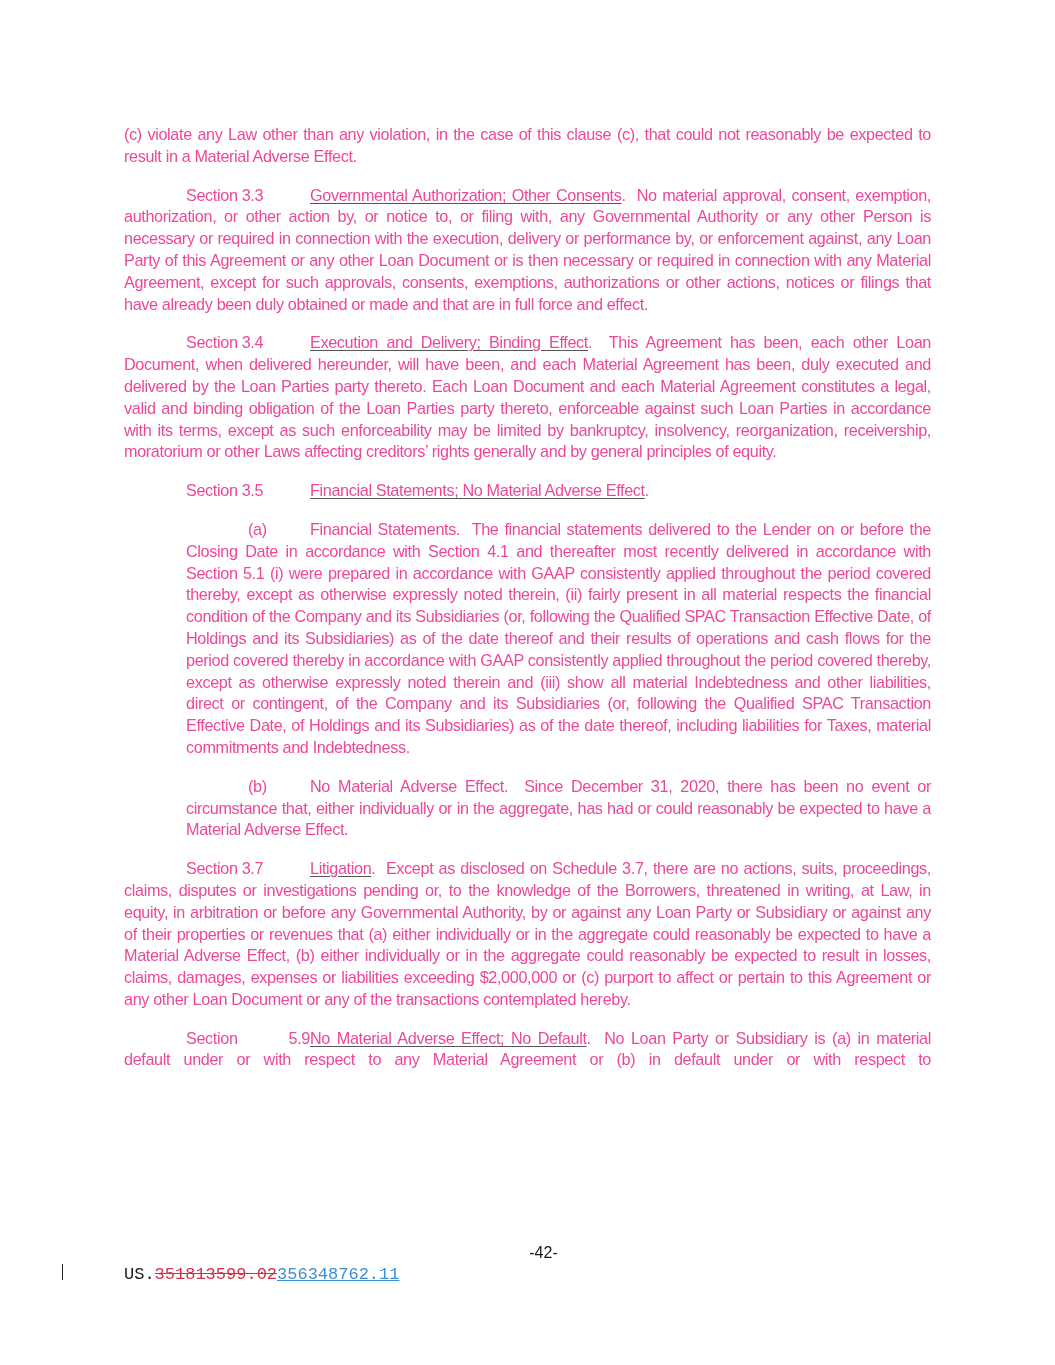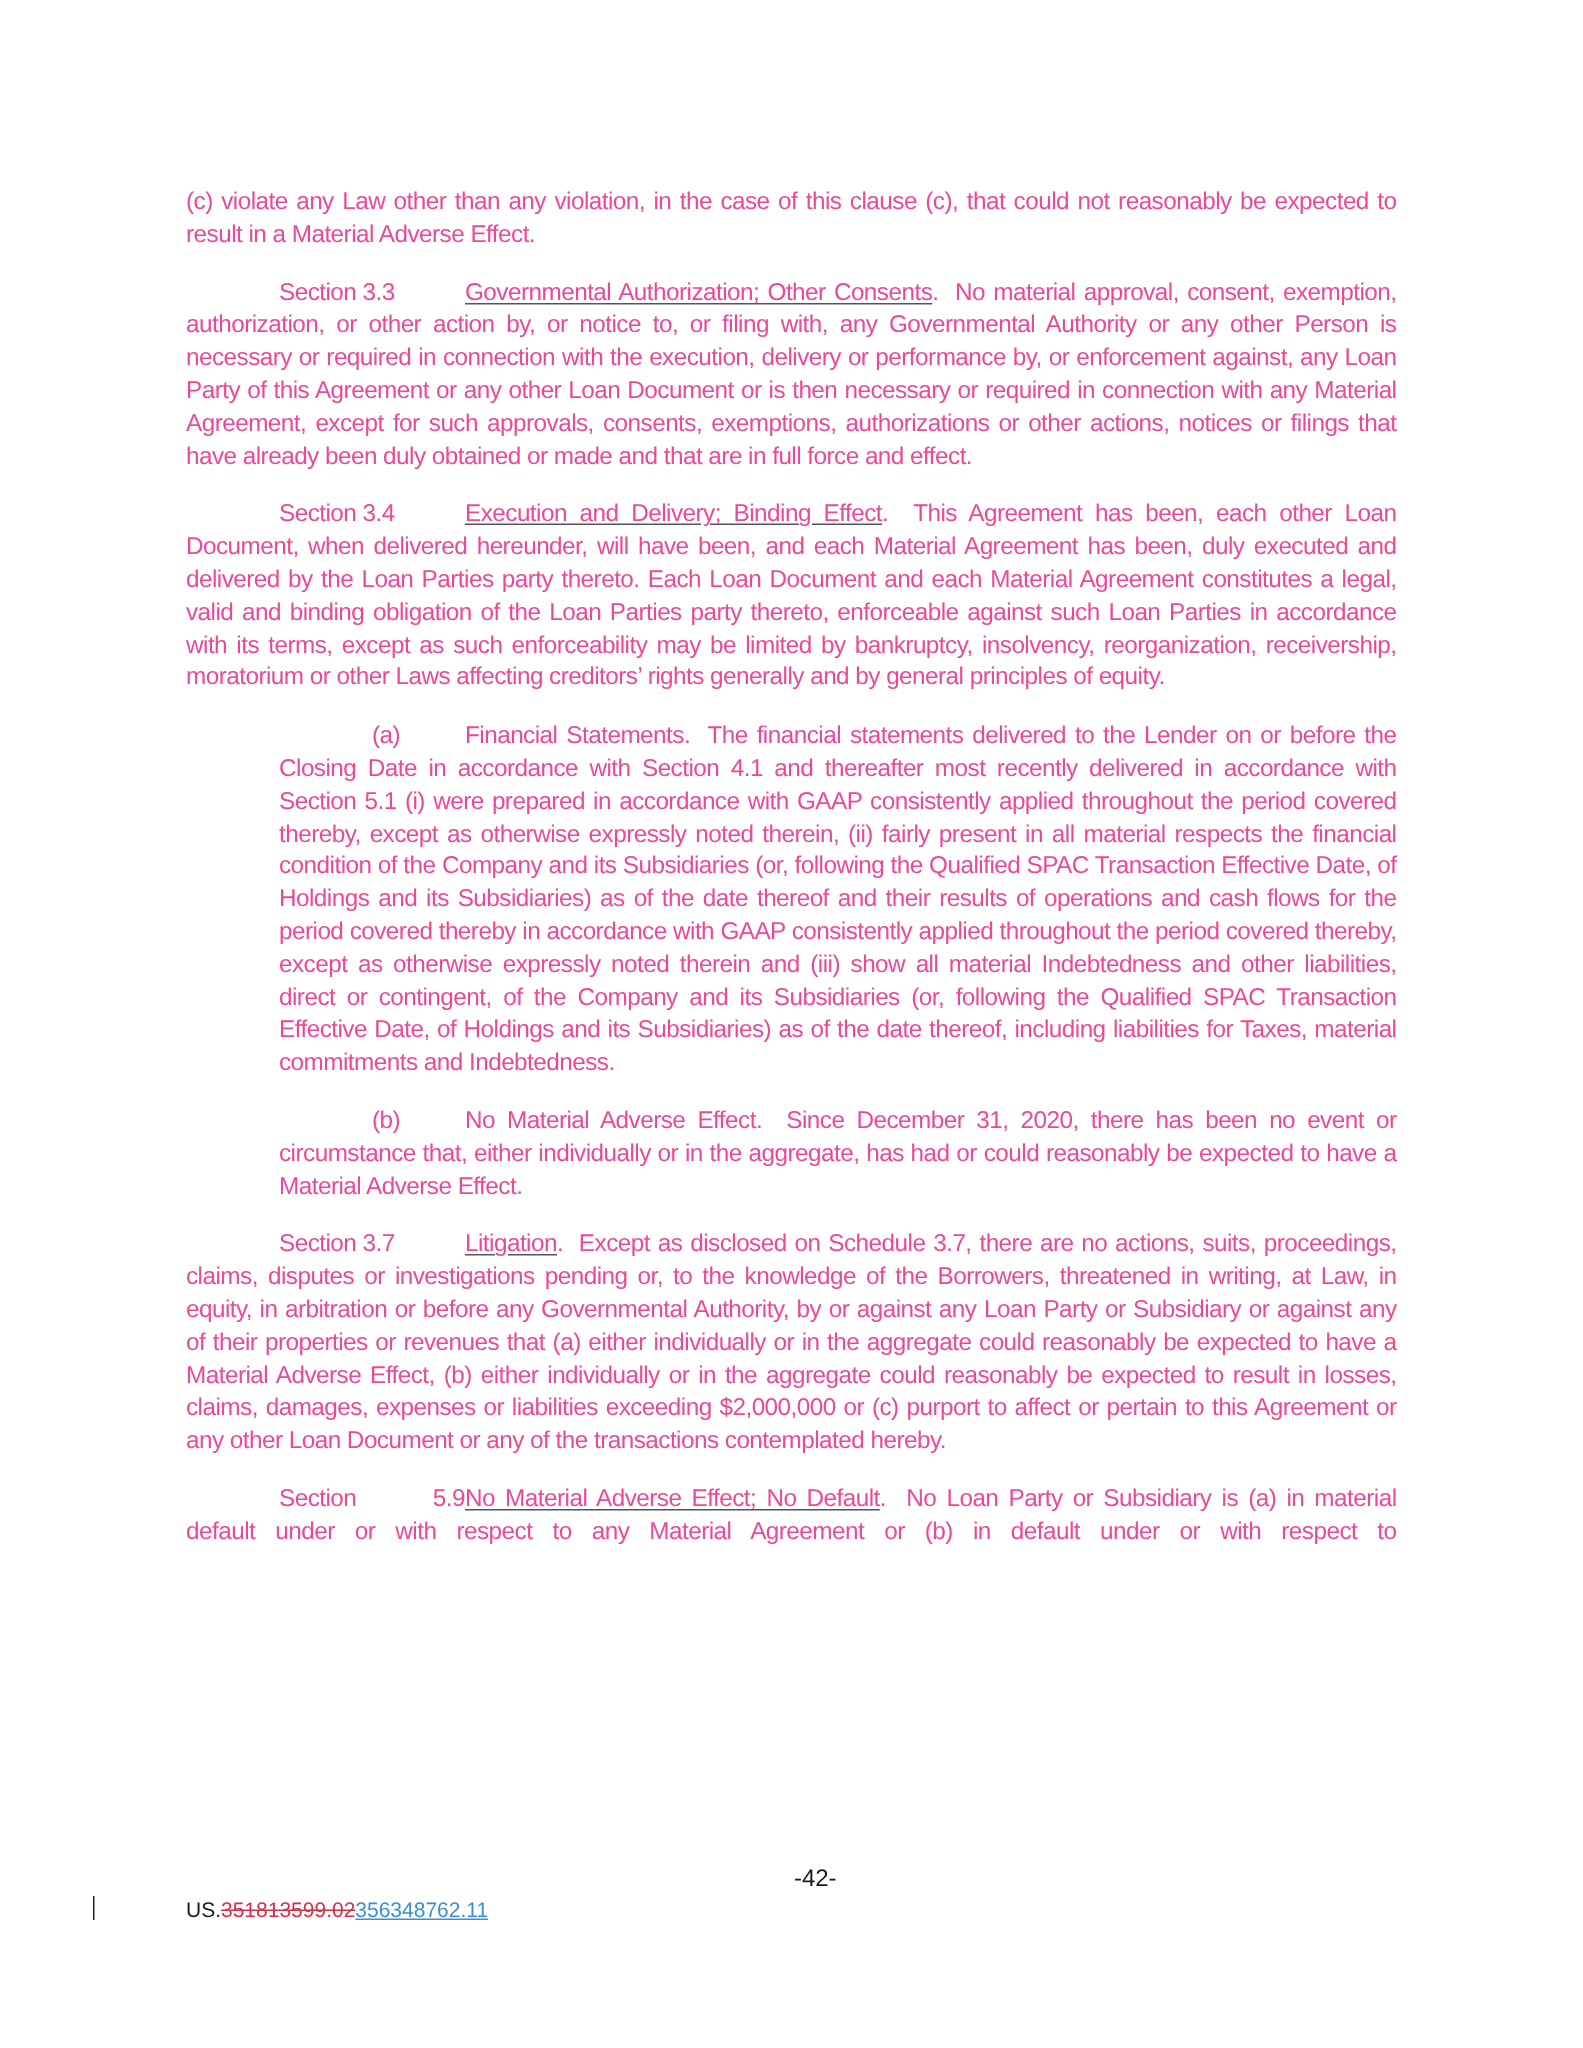--- a/index.html
+++ b/index.html
@@ -15,36 +15,37 @@
   .sub { margin-left: 62px; text-indent: 62px; }
   .sec-num { display: inline-block; width: 124px; text-indent: 0; }
   .sub-num { display: inline-block; width: 62px; text-indent: 0; }
   .u { text-decoration: underline; text-decoration-color: #555; text-underline-offset: 2px; }
   .pg-num {
     position: absolute; left: 16px; width: 1055px; top: 1244px; text-align: center;
     font-family: "Liberation Sans", sans-serif; font-size: 16px; color: #1a1a1a;
   }
   .footer {
     position: absolute; left: 124px; top: 1265px;
-    font-family: Liberation Sans, sans-serif; font-size: 14px; color: #1a1a1a;
+    font-family: Liberation Mono, monospace; font-size: 17px; color: #1a1a1a;
   }
   .del { color: #d0304a; text-decoration: line-through; }
   .ins { color: #3b8fd1; text-decoration: underline; }
   .change-bar { position: absolute; left: 62px; top: 1264px; width: 1px; height: 16px; background: #222; }
 </style>
 </head>
 <body>
 
 <div class="page">
   <p>(c) violate any Law other than any violation, in the case of this clause (c), that could not reasonably be expected to result in a Material Adverse Effect.</p>
 
   <p class="ind1"><span class="sec-num">Section 3.3</span><span class="u">Governmental Authorization; Other Consents</span><span>.</span><span style="white-space:pre">  </span><span>No material approval, consent, exemption, authorization, or other action by, or notice to, or filing with, any Governmental Authority or any other Person is necessary or required in connection with the execution, delivery or performance by, or enforcement against, any Loan Party of this Agreement or any other Loan Document or is then necessary or required in connection with any Material Agreement, except for such approvals, consents, exemptions, authorizations or other actions, notices or filings that have already been duly obtained or made and that are in full force and effect.</span></p>
 
   <p class="ind1"><span class="sec-num">Section 3.4</span><span class="u">Execution and Delivery; Binding Effect</span><span>.</span><span style="white-space:pre">  </span><span>This Agreement has been, each other Loan Document, when delivered hereunder, will have been, and each Material Agreement has been, duly executed and delivered by the Loan Parties party thereto.  Each Loan Document and each Material Agreement constitutes a legal, valid and binding obligation of the Loan Parties party thereto, enforceable against such Loan Parties in accordance with its terms, except as such enforceability may be limited by bankruptcy, insolvency, reorganization, receivership, moratorium or other Laws affecting creditors’ rights generally and by general principles of equity.</span></p>
 
+  <p class="ind1"><span class="sec-num">Section 3.5</span><span class="u">Financial Statements; No Material Adverse Effect</span><span>.</span></p>
 
   <p class="sub"><span class="sub-num">(a)</span><span>Financial Statements.</span><span style="white-space:pre">  </span><span>The financial statements delivered to the Lender on or before the Closing Date in accordance with Section 4.1 and thereafter most recently delivered in accordance with Section 5.1 (i) were prepared in accordance with GAAP consistently applied throughout the period covered thereby, except as otherwise expressly noted therein, (ii) fairly present in all material respects the financial condition of the Company and its Subsidiaries (or, following the Qualified SPAC Transaction Effective Date, of Holdings and its Subsidiaries) as of the date thereof and their results of operations and cash flows for the period covered thereby in accordance with GAAP consistently applied throughout the period covered thereby, except as otherwise expressly noted therein and (iii) show all material Indebtedness and other liabilities, direct or contingent, of the Company and its Subsidiaries (or, following the Qualified SPAC Transaction Effective Date, of Holdings and its Subsidiaries) as of the date thereof, including liabilities for Taxes, material commitments and Indebtedness.</span></p>
 
   <p class="sub"><span class="sub-num">(b)</span><span>No Material Adverse Effect.</span><span style="white-space:pre">  </span><span>Since December 31, 2020, there has been no event or circumstance that, either individually or in the aggregate, has had or could reasonably be expected to have a Material Adverse Effect.</span></p>
 
 
   <p class="ind1"><span class="sec-num">Section 3.7</span><span class="u">Litigation</span><span>.</span><span style="white-space:pre">  </span><span>Except as disclosed on Schedule 3.7, there are no actions, suits, proceedings, claims, disputes or investigations pending or, to the knowledge of the Borrowers, threatened in writing, at Law, in equity, in arbitration or before any Governmental Authority, by or against any Loan Party or Subsidiary or against any of their properties or revenues that (a) either individually or in the aggregate could reasonably be expected to have a Material Adverse Effect, (b) either individually or in the aggregate could reasonably be expected to result in losses, claims, damages, expenses or liabilities exceeding $2,000,000 or (c) purport to affect or pertain to this Agreement or any other Loan Document or any of the transactions contemplated hereby.</span></p>
 
   <p class="ind1" style="text-align-last: justify;"><span class="sec-num">Section 5.9</span><span class="u">No Material Adverse Effect; No Default</span><span>.</span><span style="white-space:pre">  </span><span>No Loan Party or Subsidiary is (a) in material default under or with respect to any Material Agreement or (b) in default under or with respect to</span></p>
 </div>

